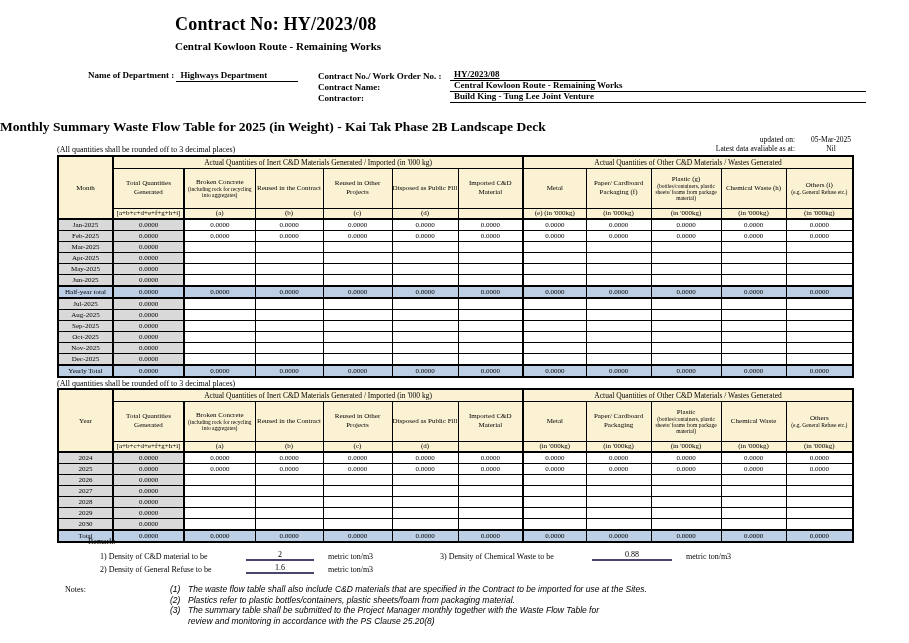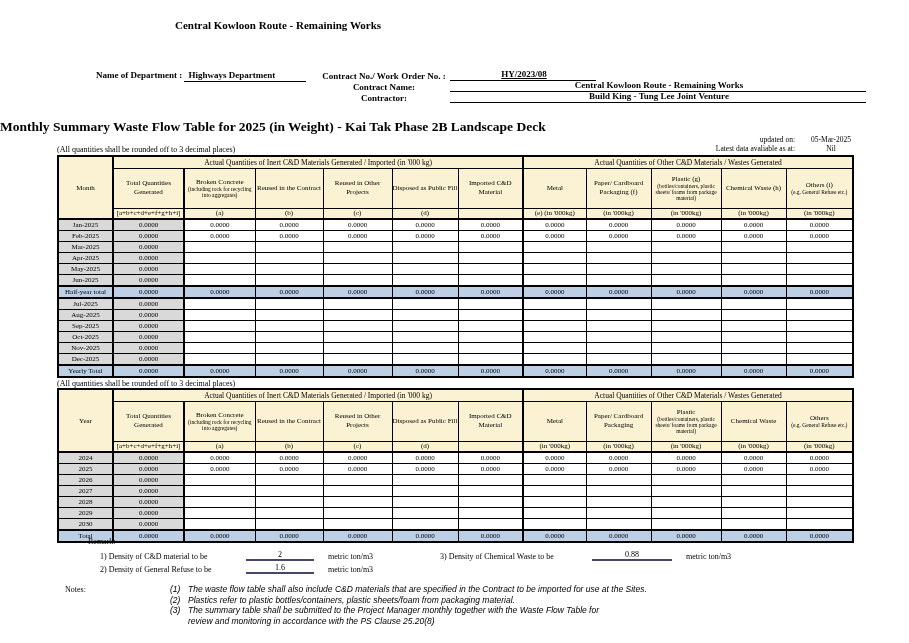--- a/index.html
+++ b/index.html
@@ -5,23 +5,23 @@
   * { box-sizing: border-box; margin: 0; padding: 0; }
   html,body { width:909px; height:643px; background:#fff; }
   body { font-family:"Liberation Serif", serif; color:#000; position:relative; overflow:hidden; }
 
   
   .doc-head { position:absolute; left:175px; top:14px; }
   .doc-head h1 { font-size:18px; font-weight:bold; letter-spacing:.2px; }
   .doc-head h2 { font-size:11px; font-weight:bold; margin-top:5px; }
 
   
-  .dept { position:absolute; left:96px; top:70px; font-size:9px; font-weight:bold; }
+  .dept { position:absolute; left:88px; top:70px; font-size:9px; font-weight:bold; }
   .dept .val { display:inline-block; min-width:122px; border-bottom:1px solid #000; padding:0 2px 1px 4px; }
-  .fields { position:absolute; left:318px; top:70px; width:548px; font-size:9px; font-weight:bold;text-align:center; }
+  .fields { position:absolute; left:318px; top:70px; width:548px; font-size:9px; font-weight:bold; }
   .fields .frow { display:flex; height:11px; align-items:flex-end; }
   .fields .flabel { width:132px; flex:none; }
   .fields .fval { border-bottom:1px solid #000; padding:0 2px 1px 4px; }
   .frow.w-short .fval { width:146px;text-decoration:underline; }
   .frow.w-full  .fval { flex:1; }
   .frow.w-indent .fval { flex:1; padding-left:108px; }
 
   
   .main-title { position:absolute; left:0; right:0; top:119px; text-align:left; font-size:13.5px; font-weight:bold; }
   .updated { position:absolute; right:42px; top:135px; font-size:7.5px; }
@@ -67,20 +67,21 @@
   .notes-label { position:absolute; left:65px; top:585px; font-size:8px; }
   .notes { position:absolute; left:170px; top:584px; width:560px; font-family:"Liberation Sans", sans-serif; font-style:italic; font-size:8.5px; }
   .notes .nitem { display:flex; line-height:10.5px; }
   .notes .nno { width:18px; flex:none; }
   .notes .ntext { flex:1; white-space:pre-line; }
 </style>
 </head>
 <body>
 
 <div class="doc-head">
+  <h1>Contract No: HY/2023/08</h1>
   <h2>Central Kowloon Route - Remaining Works</h2>
 </div>
 
 <div class="dept">
   <span>Name of Department :</span>
   <span class="val">Highways Department</span>
 </div>
 
 <div class="fields">
   <div class="frow w-short">

